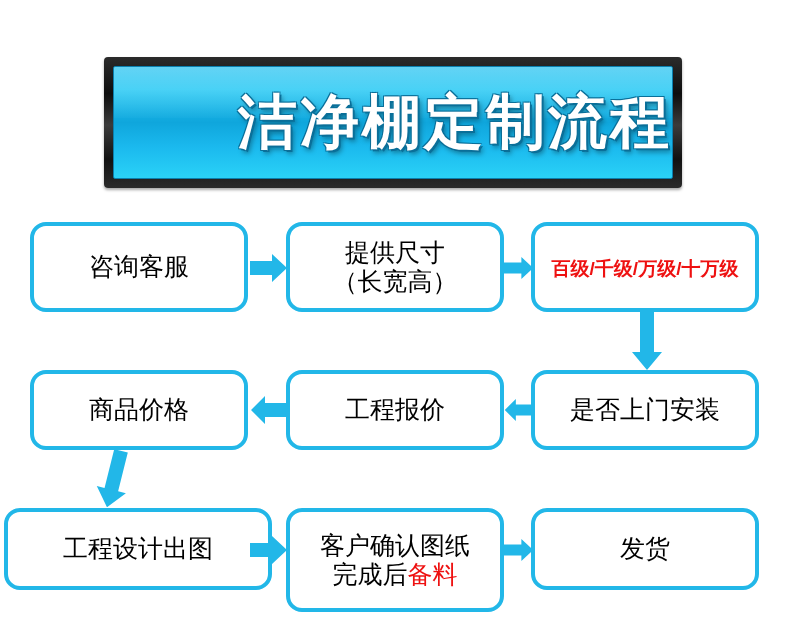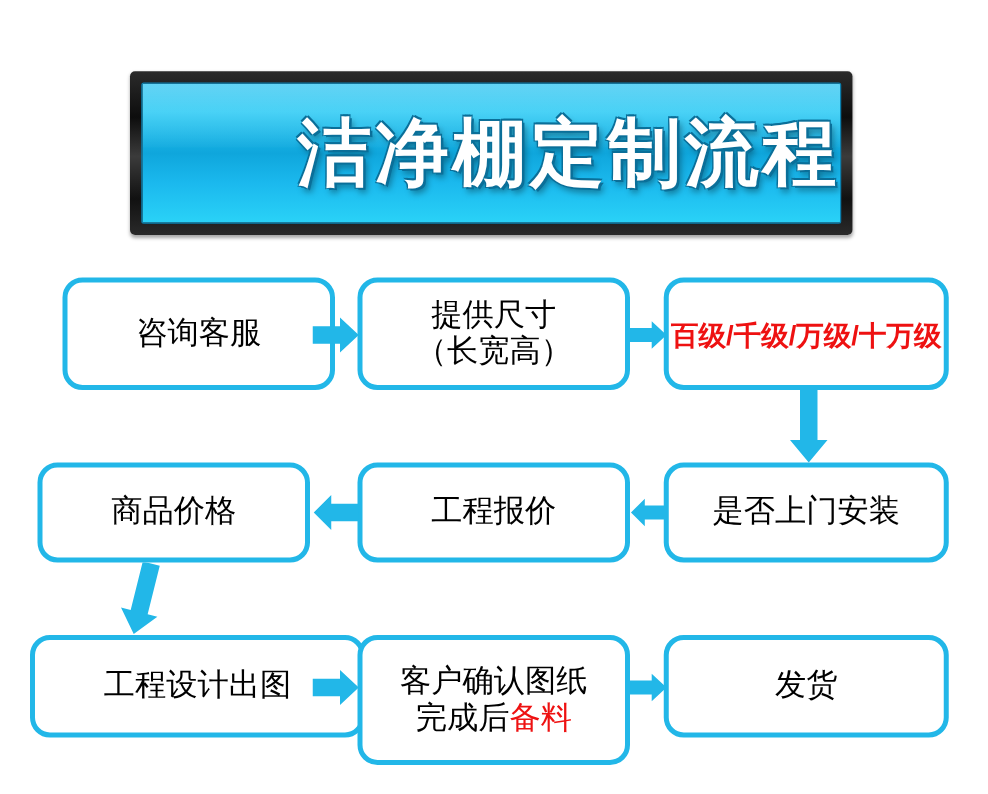--- a/index.html
+++ b/index.html
@@ -79,21 +79,21 @@
     color: #000000;
     text-align: center;
   }
   .box .line {
     font-size: 25px;
     line-height: 1.18;
     white-space: nowrap;
     font-family: "Liberation Sans", "DejaVu Sans", sans-serif;
   }
   .box .line.sub {
-    font-size: 22px;
+    font-size: 19px;
     font-weight: bold;
     color: #ee1111;
     line-height: 1.2;
     margin-top: 4px;
   }
   .box .line .hl {
     color: #ee1111;
   }
 
   
@@ -104,21 +104,21 @@
 </style>
 </head>
 <body>
 
 <div class="banner-wrap">
   <div class="banner-inner">
     <div class="banner-title">洁净棚定制流程</div>
   </div>
 </div>
 
-<div class="box" style="left:30px; top:222px; width:218px; height:90px;margin-left:20px;">
+<div class="box" style="left:30px; top:222px; width:218px; height:90px;">
   <div class="line">咨询客服</div>
 </div>
 
 <div class="box" style="left:286px; top:222px; width:218px; height:90px;">
   <div class="line">提供尺寸</div>
   <div class="line">（长宽高）</div>
 </div>
 
 <div class="box" style="left:531px; top:222px; width:228px; height:90px;">
   <div class="line sub">百级/千级/万级/十万级</div>
@@ -129,21 +129,21 @@
 </div>
 
 <div class="box" style="left:286px; top:370px; width:218px; height:80px;">
   <div class="line">工程报价</div>
 </div>
 
 <div class="box" style="left:531px; top:370px; width:228px; height:80px;">
   <div class="line">是否上门安装</div>
 </div>
 
-<div class="box" style="left:24px; top:508px; width:268px; height:82px;">
+<div class="box" style="left:4px; top:508px; width:268px; height:82px;">
   <div class="line">工程设计出图</div>
 </div>
 
 <div class="box" style="left:286px; top:508px; width:218px; height:104px;">
   <div class="line">客户确认图纸</div>
   <div class="line">完成后<span class="hl">备料</span></div>
 </div>
 
 <div class="box" style="left:531px; top:508px; width:228px; height:82px;text-align:right;">
   <div class="line">发货</div>

